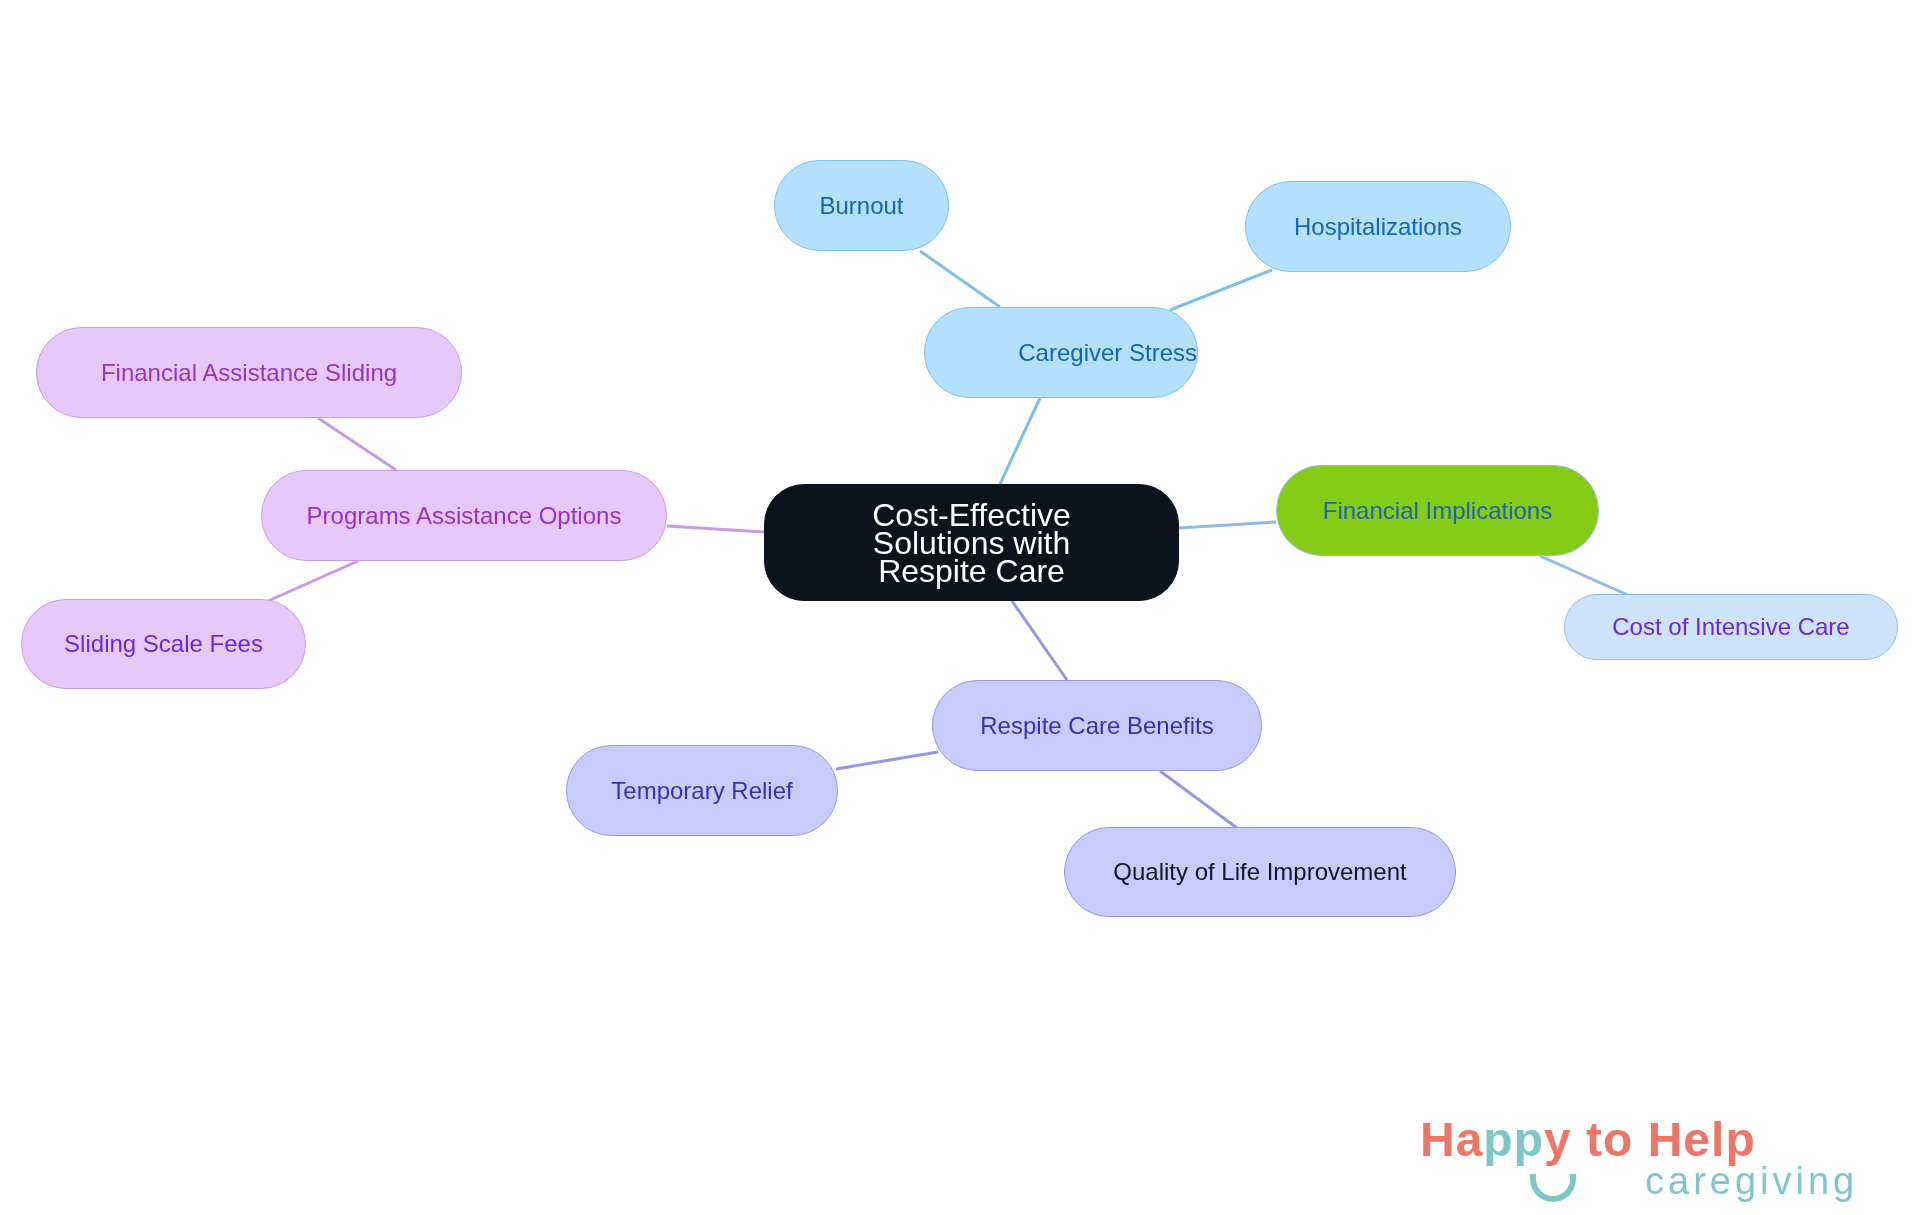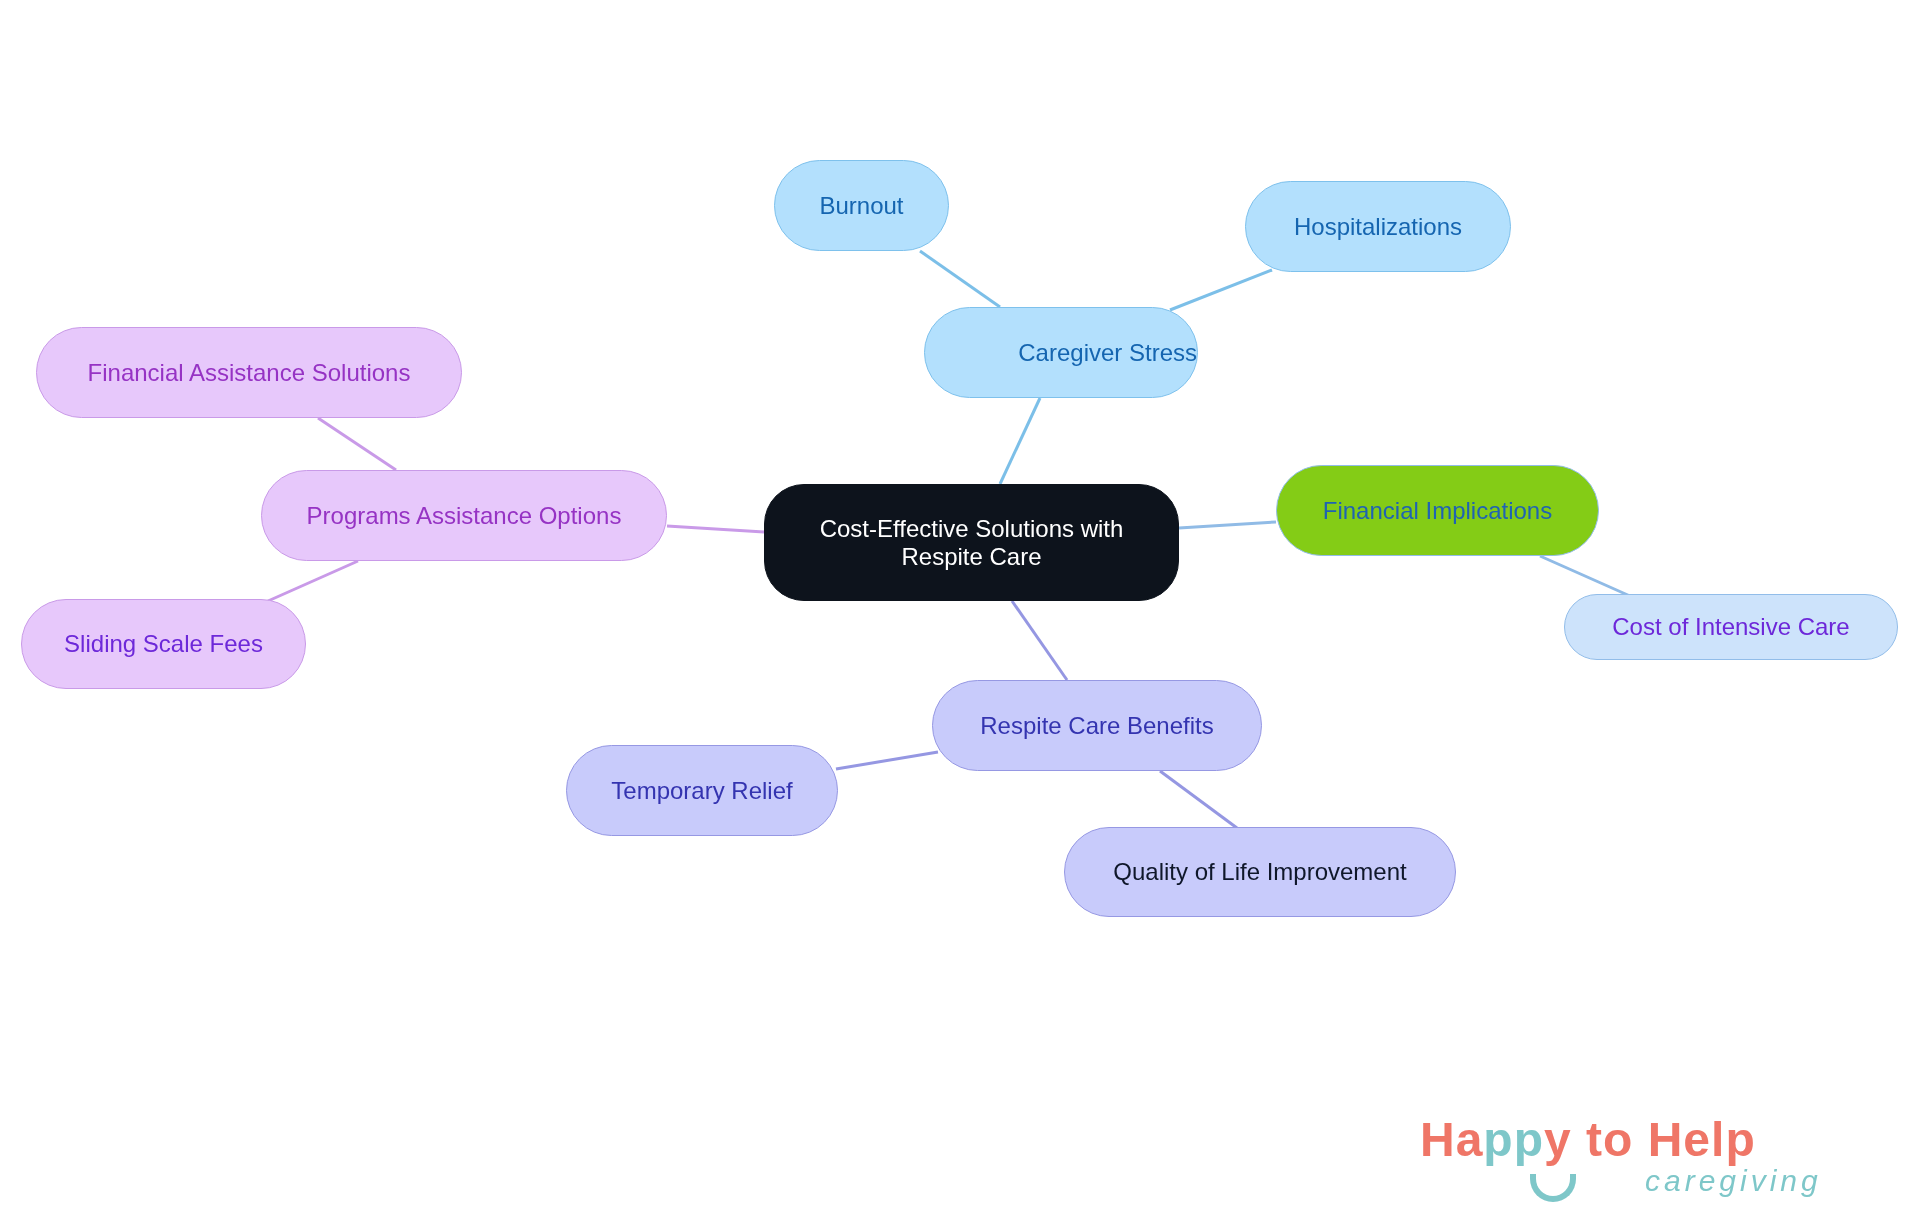--- a/index.html
+++ b/index.html
@@ -2,27 +2,27 @@
 <html><head>
   <meta charset="utf-8">
   <style>
     html, body { margin: 0; padding: 0; background: #ffffff; }
     body { width: 1920px; height: 1215px; position: relative; overflow: hidden;
            font-family: "Liberation Sans", "DejaVu Sans", sans-serif; }
     #mindmap-canvas { position: absolute; left: 0; top: 0; width: 1920px; height: 1215px; }
     .node { position: absolute; box-sizing: border-box; border-radius: 46px;
             display: flex; align-items: center; justify-content: center; text-align: center;
             font-size: 24px; line-height: 28px; border-width: 1.5px; border-style: solid; cursor: pointer; }
-    .node.root { border-radius: 40px; font-size: 24px; line-height: 28px; padding: 0 44px; }
+    .node.root { border-radius: 40px; font-size: 32px; line-height: 28px; padding: 0 44px; }
     .node span { display: block; white-space: pre-line; }
     .logo { position: absolute; left: 1420px; top: 1100px; width: 460px; height: 110px; }
     .logo .main { position: absolute; left: 0; top: 0; font-size: 48px; font-weight: bold;
                   letter-spacing: 1px; white-space: nowrap; line-height: 80px; }
-    .logo .sub { position: absolute; left: 225px; top: 63px; font-size: 30px; letter-spacing: 4px;
-                 line-height: 36px; white-space: nowrap; font-style: italic; }
+    .logo .sub { position: absolute; left: 225px; top: 63px; font-size: 38px; letter-spacing: 4px;
+                 line-height: 36px; white-space: nowrap; }
     .logo .smile { position: absolute; left: 110px; top: 74px; width: 34px; height: 22px;
                    border: 6px solid; border-top: none; border-radius: 0 0 24px 24px; }
   </style>
 </head>
 <body>
 
 <svg id="mindmap-canvas" width="1920" height="1215">
     <line x1="1000" y1="484" x2="1040" y2="398" stroke="#7cbfe8" stroke-width="3"></line>
     <line x1="1000" y1="307" x2="920" y2="251" stroke="#7cbfe8" stroke-width="3"></line>
     <line x1="1170" y1="310" x2="1272" y2="270" stroke="#7cbfe8" stroke-width="3"></line>
@@ -61,21 +61,21 @@
     <div class="node " style="left: 566px; top: 745px; width: 272px; height: 91px; background: rgb(200, 203, 251); border-color: rgb(150, 152, 227); color: rgb(52, 52, 176);">
       <span>Temporary Relief</span>
     </div>
     <div class="node " style="left: 1064px; top: 827px; width: 392px; height: 90px; background: rgb(200, 203, 251); border-color: rgb(150, 152, 227); color: #0f172a;">
       <span>Quality of Life Improvement</span>
     </div>
     <div class="node " style="left: 261px; top: 470px; width: 406px; height: 91px; background: rgb(231, 200, 251); border-color: rgb(201, 154, 232); color: rgb(150, 51, 196);">
       <span>Programs Assistance Options</span>
     </div>
     <div class="node " style="left: 36px; top: 327px; width: 426px; height: 91px; background: rgb(231, 200, 251); border-color: rgb(201, 154, 232); color: rgb(150, 51, 196);">
-      <span>Financial Assistance Solutions</span>
+      <span>Financial Assistance Sliding</span>
     </div>
     <div class="node " style="left: 21px; top: 599px; width: 285px; height: 90px; background: rgb(231, 200, 251); border-color: rgb(201, 154, 232); color: #6d28d9;">
       <span>Sliding Scale Fees</span>
     </div>
   </div>
 
 <div class="logo">
   <div class="main"><span style="color:#ef7667">Ha</span><span style="color:#7ec7c9">pp</span><span style="color:#ef7667">y</span><span style="color:#ef7667"> to Help</span></div>
   <div class="smile" style="border-color:#7ec7c9"></div>
   <div class="sub" style="color:#7ec7c9">caregiving</div>

